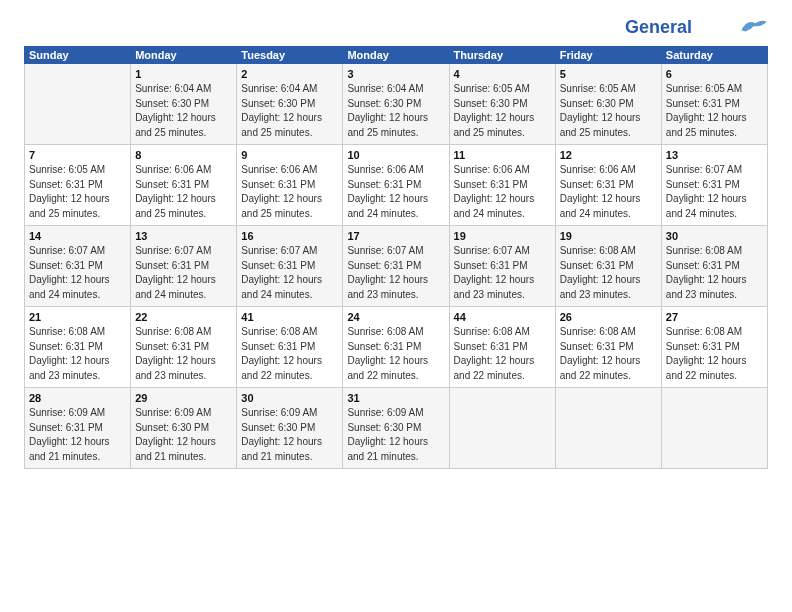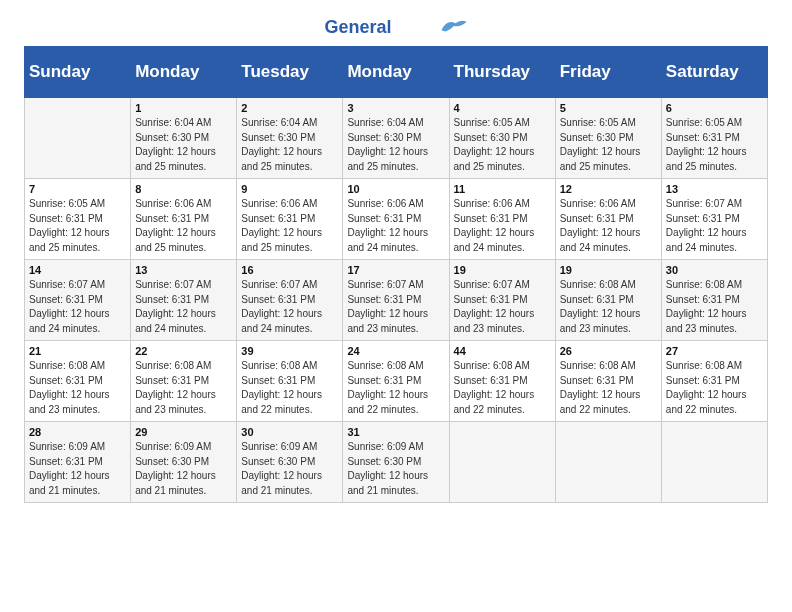--- a/index.html
+++ b/index.html
@@ -9,21 +9,21 @@
       width: 792px;
       height: 612px;
       overflow: hidden;
     }
     .page {
       width: 792px;
       padding: 18px 24px 12px 24px;
     }
     .header-row {
       display: flex;
-      justify-content: center;
+      justify-content: flex-end;
       align-items: flex-start;
       margin-bottom: 10px;
     }
     .logo {
       display: flex;
       flex-direction: column;
       align-items: flex-start;
     }
     .logo-text {
       font-size: 18px;
@@ -55,23 +55,23 @@
       margin-top: 2px;
     }
     table {
       width: 100%;
       border-collapse: collapse;
       table-layout: fixed;
     }
     thead tr th {
       background: #2a5caa;
       color: #fff;
-      font-size: 17px;
+      font-size: 11px;
       font-weight: bold;
-      padding: 15px 4px;
+      padding: 2px 4px;
       text-align: left;
       border: 1px solid #2a5caa;
       margin-left: 33px;
     }
     tbody tr td {
       vertical-align: top;
       font-size: 9.5px;
       color: #333;
       padding: 4px 4px 4px 4px;
       border: 1px solid #ccc;
@@ -284,21 +284,21 @@
 and 23 minutes.</div>
           </td>
           <td>
             <span class="day-num">22</span>
             <div class="cell-info" style="white-space: pre-line;">Sunrise: 6:08 AM
 Sunset: 6:31 PM
 Daylight: 12 hours
 and 23 minutes.</div>
           </td>
           <td>
-            <span class="day-num">39</span>
+            <span class="day-num">41</span>
             <div class="cell-info" style="white-space: pre-line;">Sunrise: 6:08 AM
 Sunset: 6:31 PM
 Daylight: 12 hours
 and 22 minutes.</div>
           </td>
           <td>
             <span class="day-num">24</span>
             <div class="cell-info" style="white-space: pre-line;">Sunrise: 6:08 AM
 Sunset: 6:31 PM
 Daylight: 12 hours

